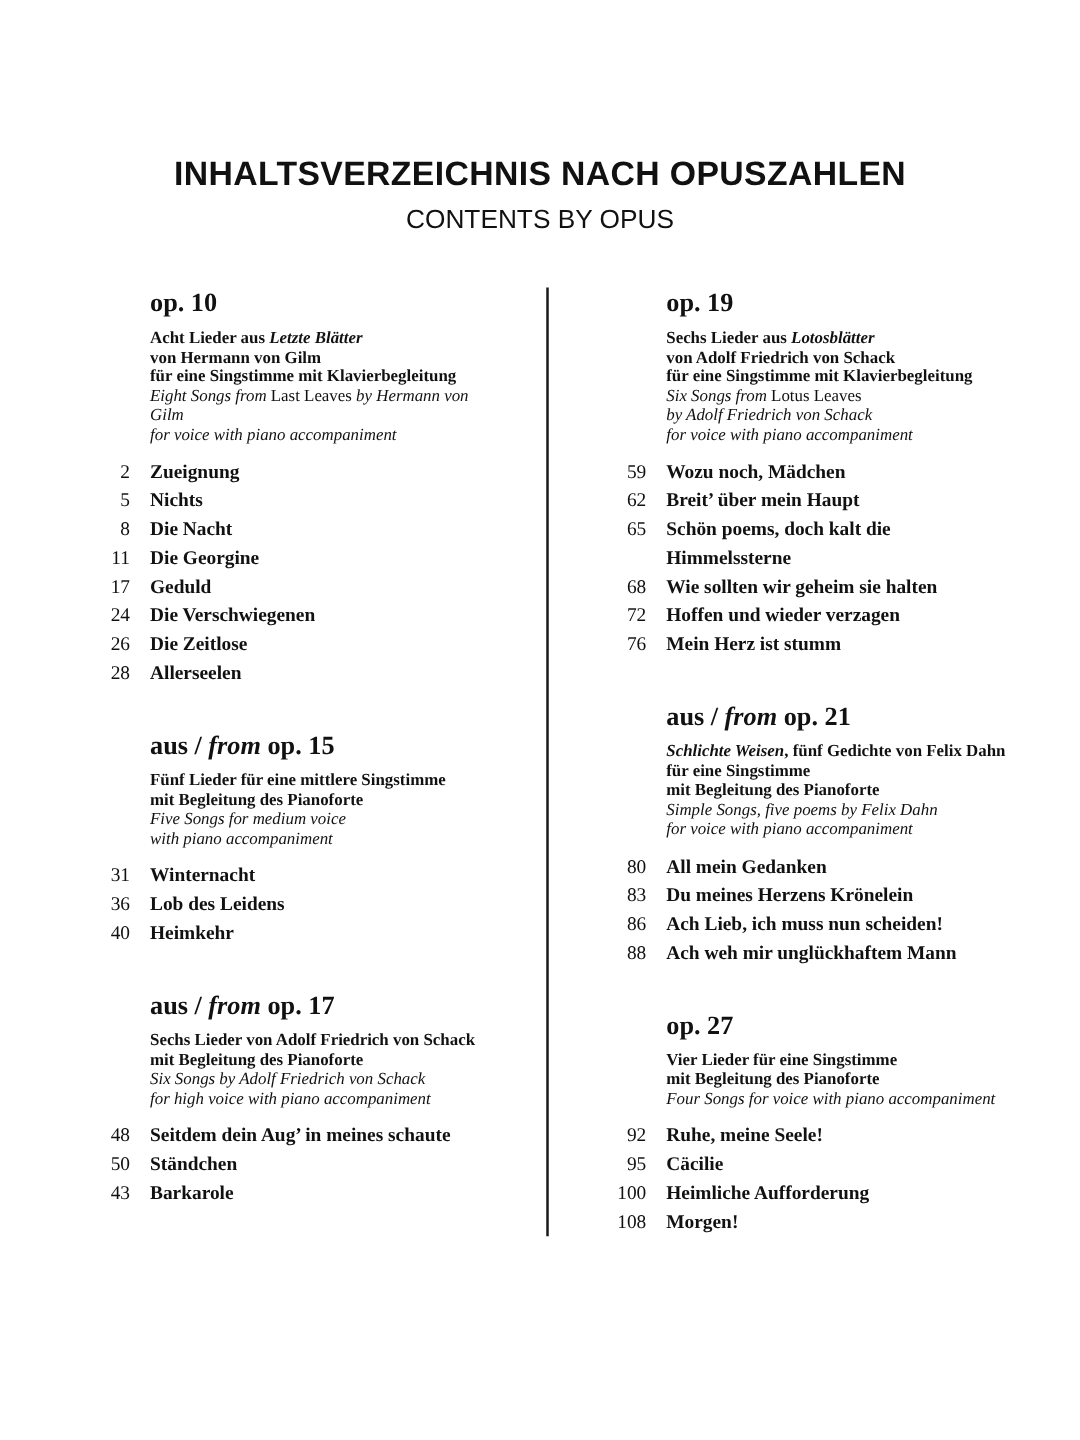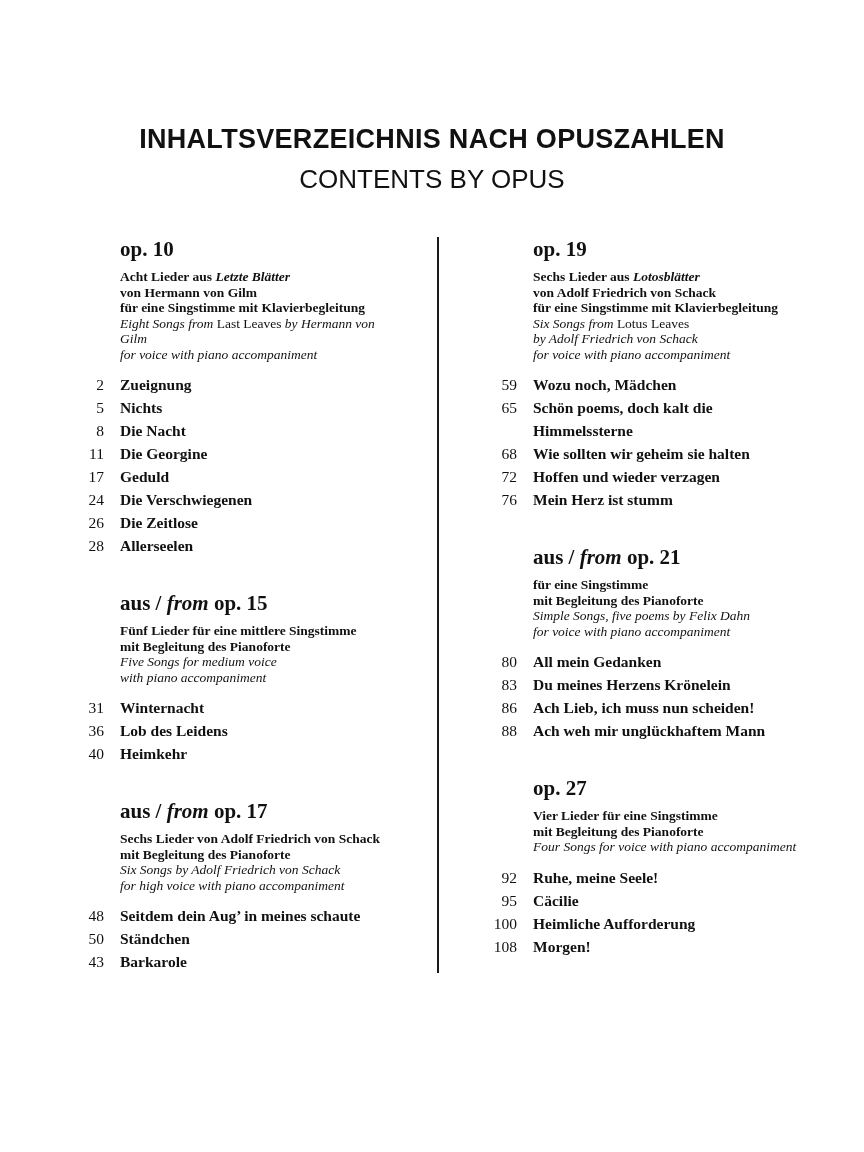--- a/index.html
+++ b/index.html
@@ -16,21 +16,21 @@
     font-family: "Liberation Sans", sans-serif;
     font-weight: bold;
     font-size: 27px;
     letter-spacing: 0.3px;
     text-align: center;
     margin: 78px 40px 0 40px;
   }
   .subtitle {
     font-family: "Liberation Sans", sans-serif;
     font-weight: normal;
-    font-size: 26px;
+    font-size: 21px;
     text-align: center;
     margin: 9px 0 0 0;
   }
 
   .columns {
     display: flex;
     align-items: stretch;
     margin: 42px 52px 0 64px;
     gap: 12px;
   }
@@ -174,39 +174,44 @@
           <p class="desc"><span class="b">für eine Singstimme mit Klavierbegleitung</span></p>
           <p class="desc"><span class="i">Six Songs from </span><span>Lotus Leaves</span></p>
           <p class="desc"><span class="i">by Adolf Friedrich von Schack</span></p>
           <p class="desc"><span class="i">for voice with piano accompaniment</span></p>
           <div class="entries">
             <div class="entry">
               <span class="num">59</span>
               <span class="song">Wozu noch, Mädchen</span>
             </div>
             <div class="entry">
+              <span class="num">62</span>
+              <span class="song">Breit’ über mein Haupt</span>
+            </div>
+            <div class="entry">
               <span class="num">65</span>
               <span class="song">Schön poems, doch kalt die Himmelssterne</span>
             </div>
             <div class="entry">
               <span class="num">68</span>
               <span class="song">Wie sollten wir geheim sie halten</span>
             </div>
             <div class="entry">
               <span class="num">72</span>
               <span class="song">Hoffen und wieder verzagen</span>
             </div>
             <div class="entry">
               <span class="num">76</span>
               <span class="song">Mein Herz ist stumm</span>
             </div>
           </div>
         </section>
         <section class="section">
           <h3 class="heading"><span class="b">aus / </span><span class="b i">from</span><span class="b"> op. 21</span></h3>
+          <p class="desc"><span class="b i">Schlichte Weisen</span><span class="b">, fünf Gedichte von Felix Dahn</span></p>
           <p class="desc"><span class="b">für eine Singstimme</span></p>
           <p class="desc"><span class="b">mit Begleitung des Pianoforte</span></p>
           <p class="desc"><span class="i">Simple Songs, five poems by Felix Dahn</span></p>
           <p class="desc"><span class="i">for voice with piano accompaniment</span></p>
           <div class="entries">
             <div class="entry">
               <span class="num">80</span>
               <span class="song">All mein Gedanken</span>
             </div>
             <div class="entry">

